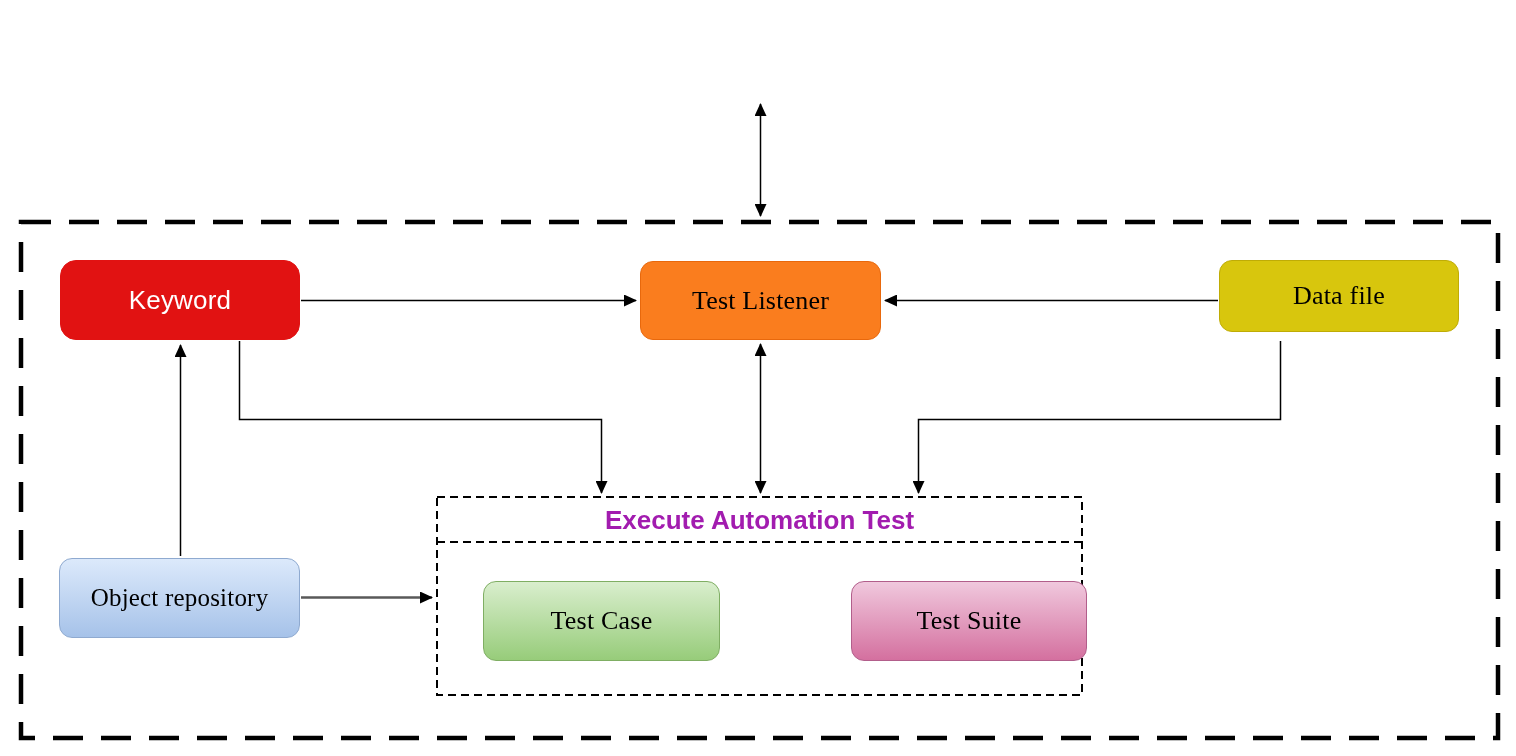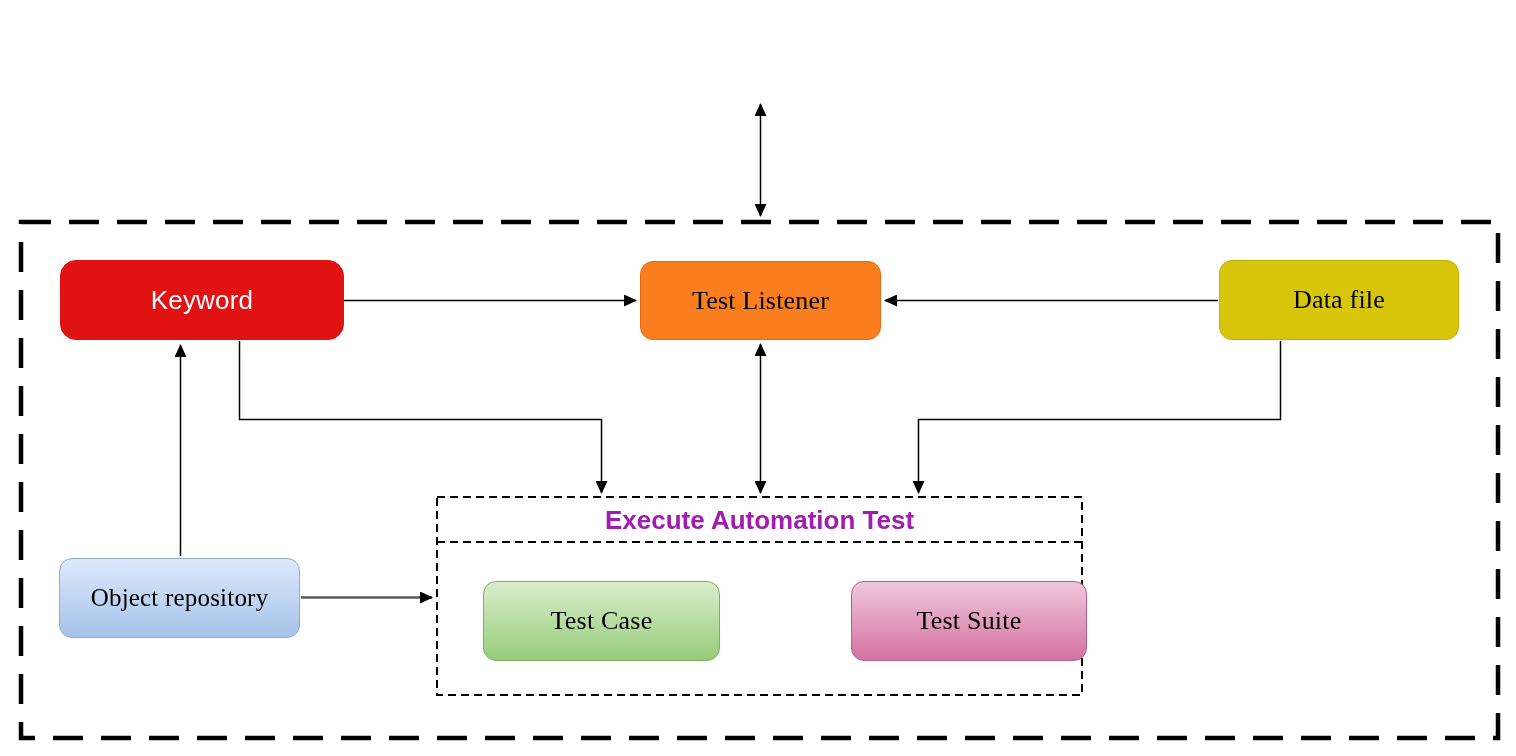--- a/index.html
+++ b/index.html
@@ -34,23 +34,23 @@
     border: 1px solid var(--border, var(--fill));
     z-index: 2;
   }
   .node.gradient {
     background: linear-gradient(180deg, var(--fill-top) 0%, var(--fill-bottom) 100%);
     border: 1.5px solid var(--border);
   }
   .rounded-lg { border-radius: 16px; }
   .rounded-md { border-radius: 13px; font-family: Liberation Serif, serif; }
   #node-profile            { left: 638px;  top: 22px;  width: 244px; height: 78px; }
-  #node-keyword            { left: 60px;   top: 260px; width: 284px; height: 80px; }
+  #node-keyword            { left: 60px;   top: 260px; width: 240px; height: 80px; }
   #node-test-listener      { left: 640px;  top: 261px; width: 241px; height: 79px; }
-  #node-data-file          { left: 1219px; top: 260px; width: 240px; height: 80px; }
+  #node-data-file          { left: 1219px; top: 260px; width: 240px; height: 72px; }
   #node-object-repository  { left: 59px;   top: 558px; width: 241px; height: 80px; font-size: 25px; }
   #node-test-case          { left: 483px;  top: 581px; width: 237px; height: 80px; }
   #node-test-suite         { left: 803px;  top: 581px; width: 236px; height: 80px; margin-left: 48px; }
   #group-title {
     position: absolute;
     left: 437px; top: 500px;
     width: 645px; height: 40px;
     display: flex;
     align-items: center;
     justify-content: center;

